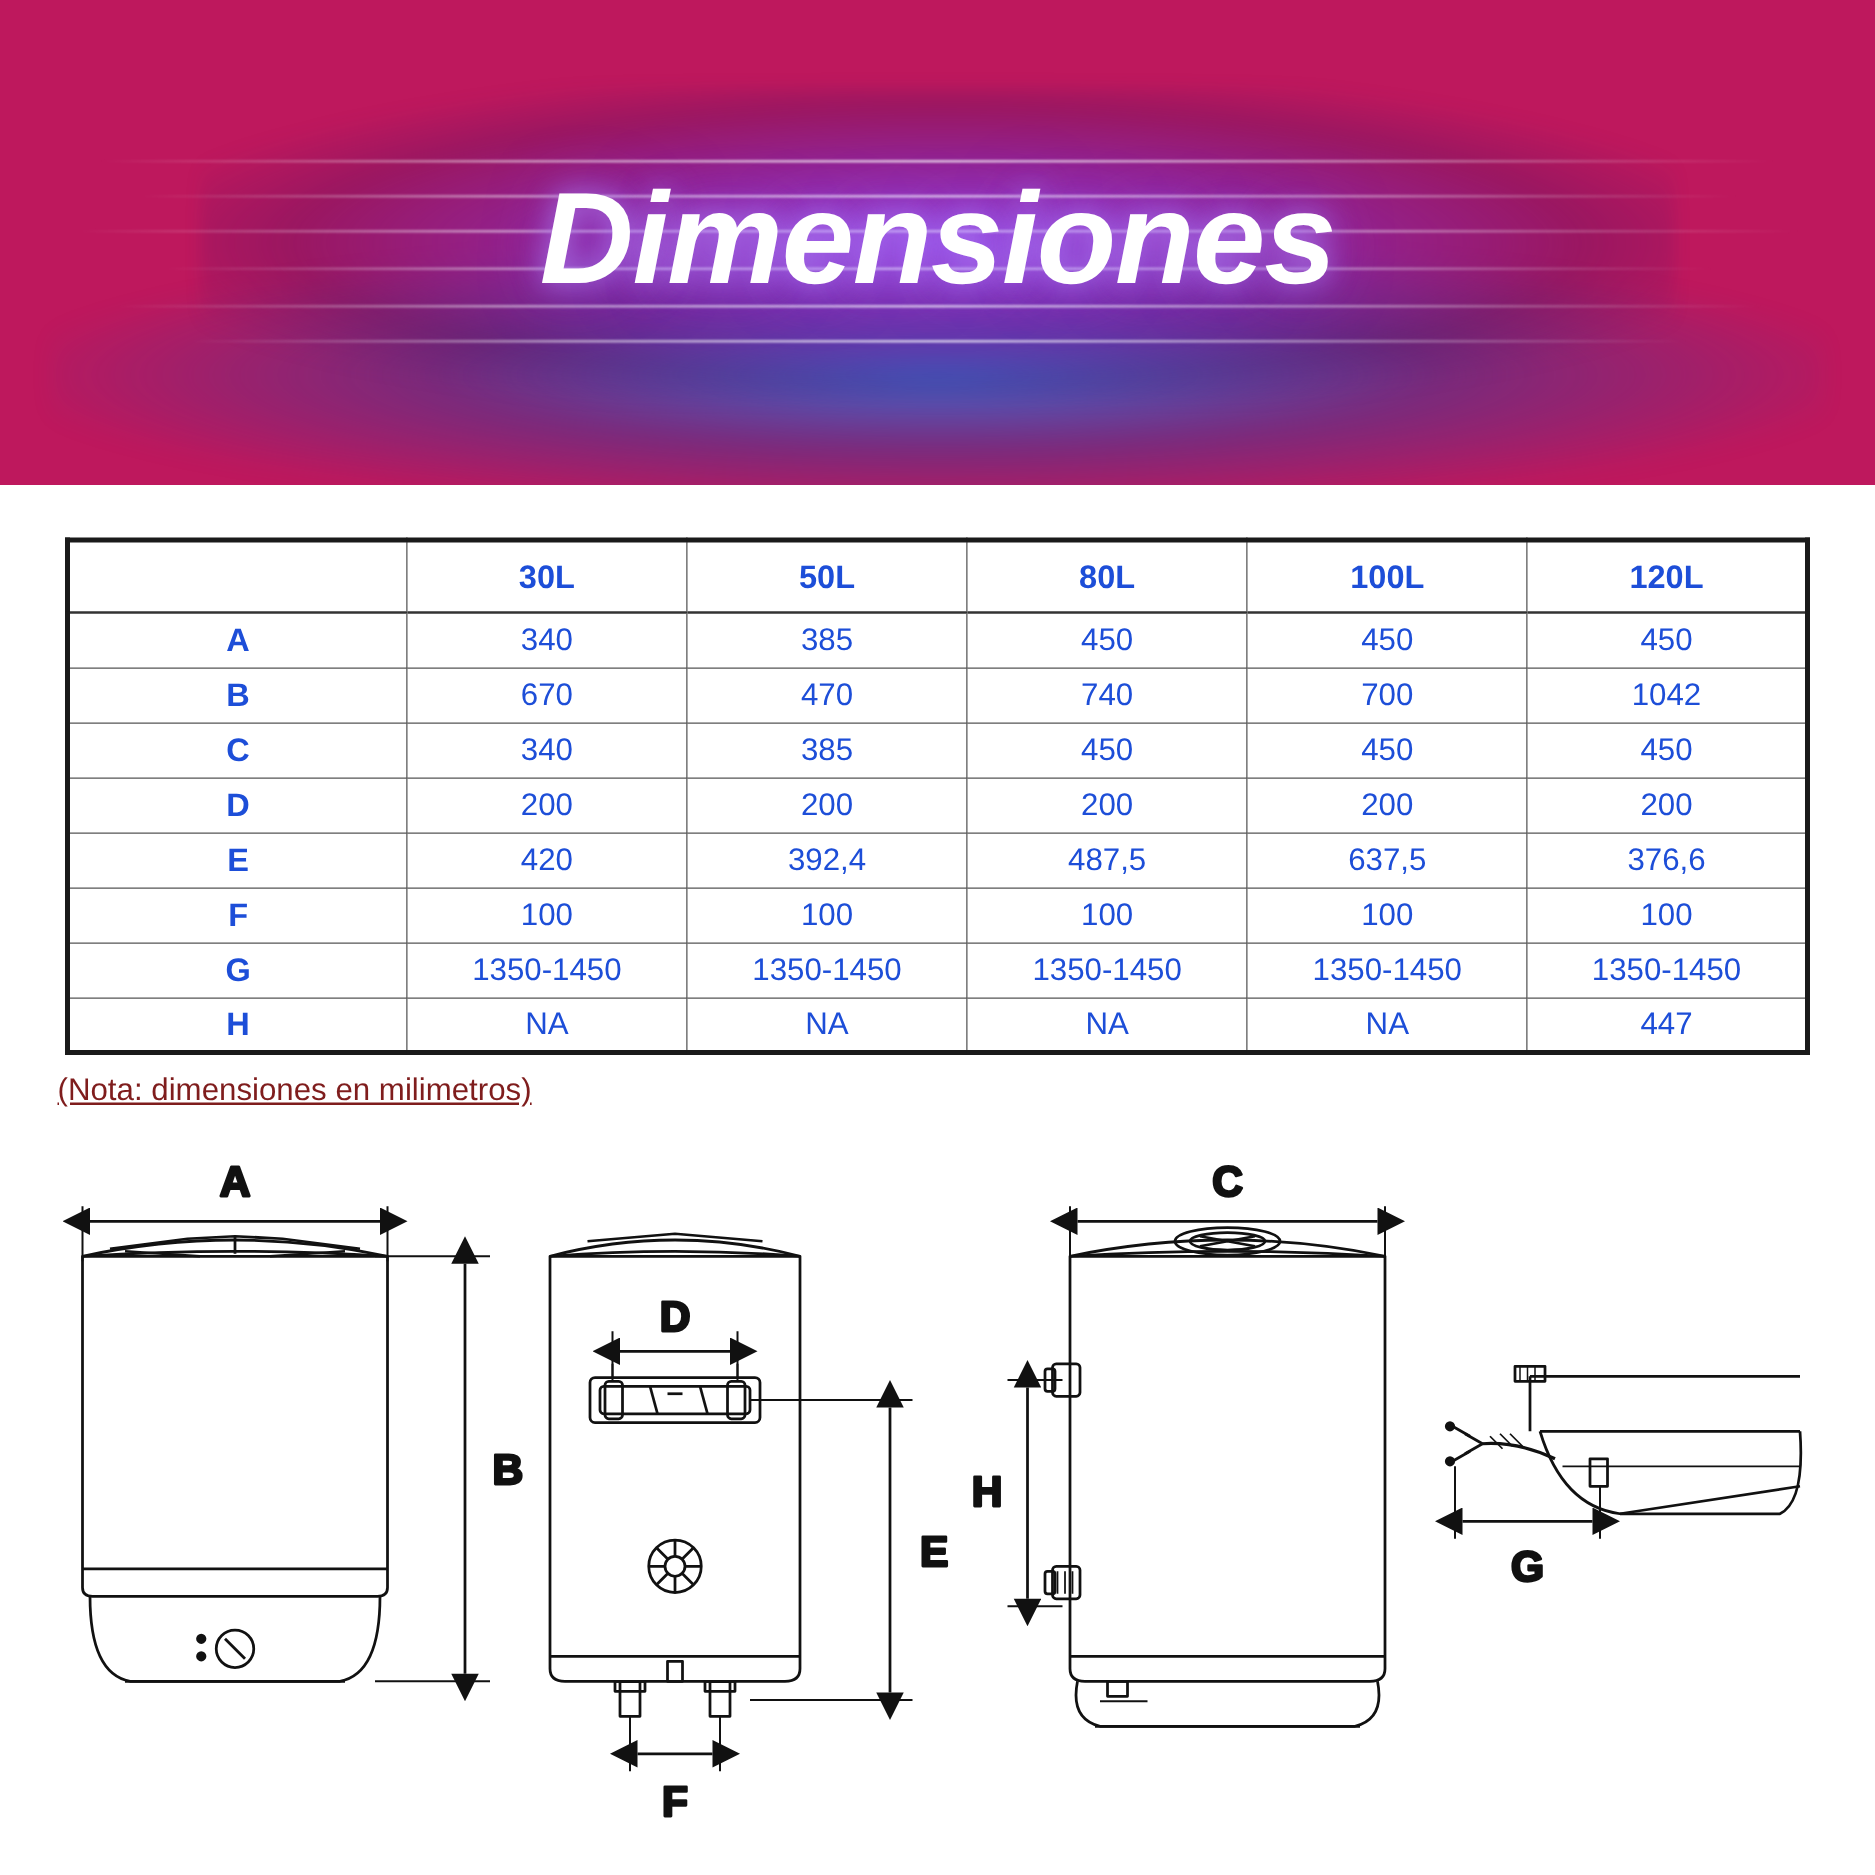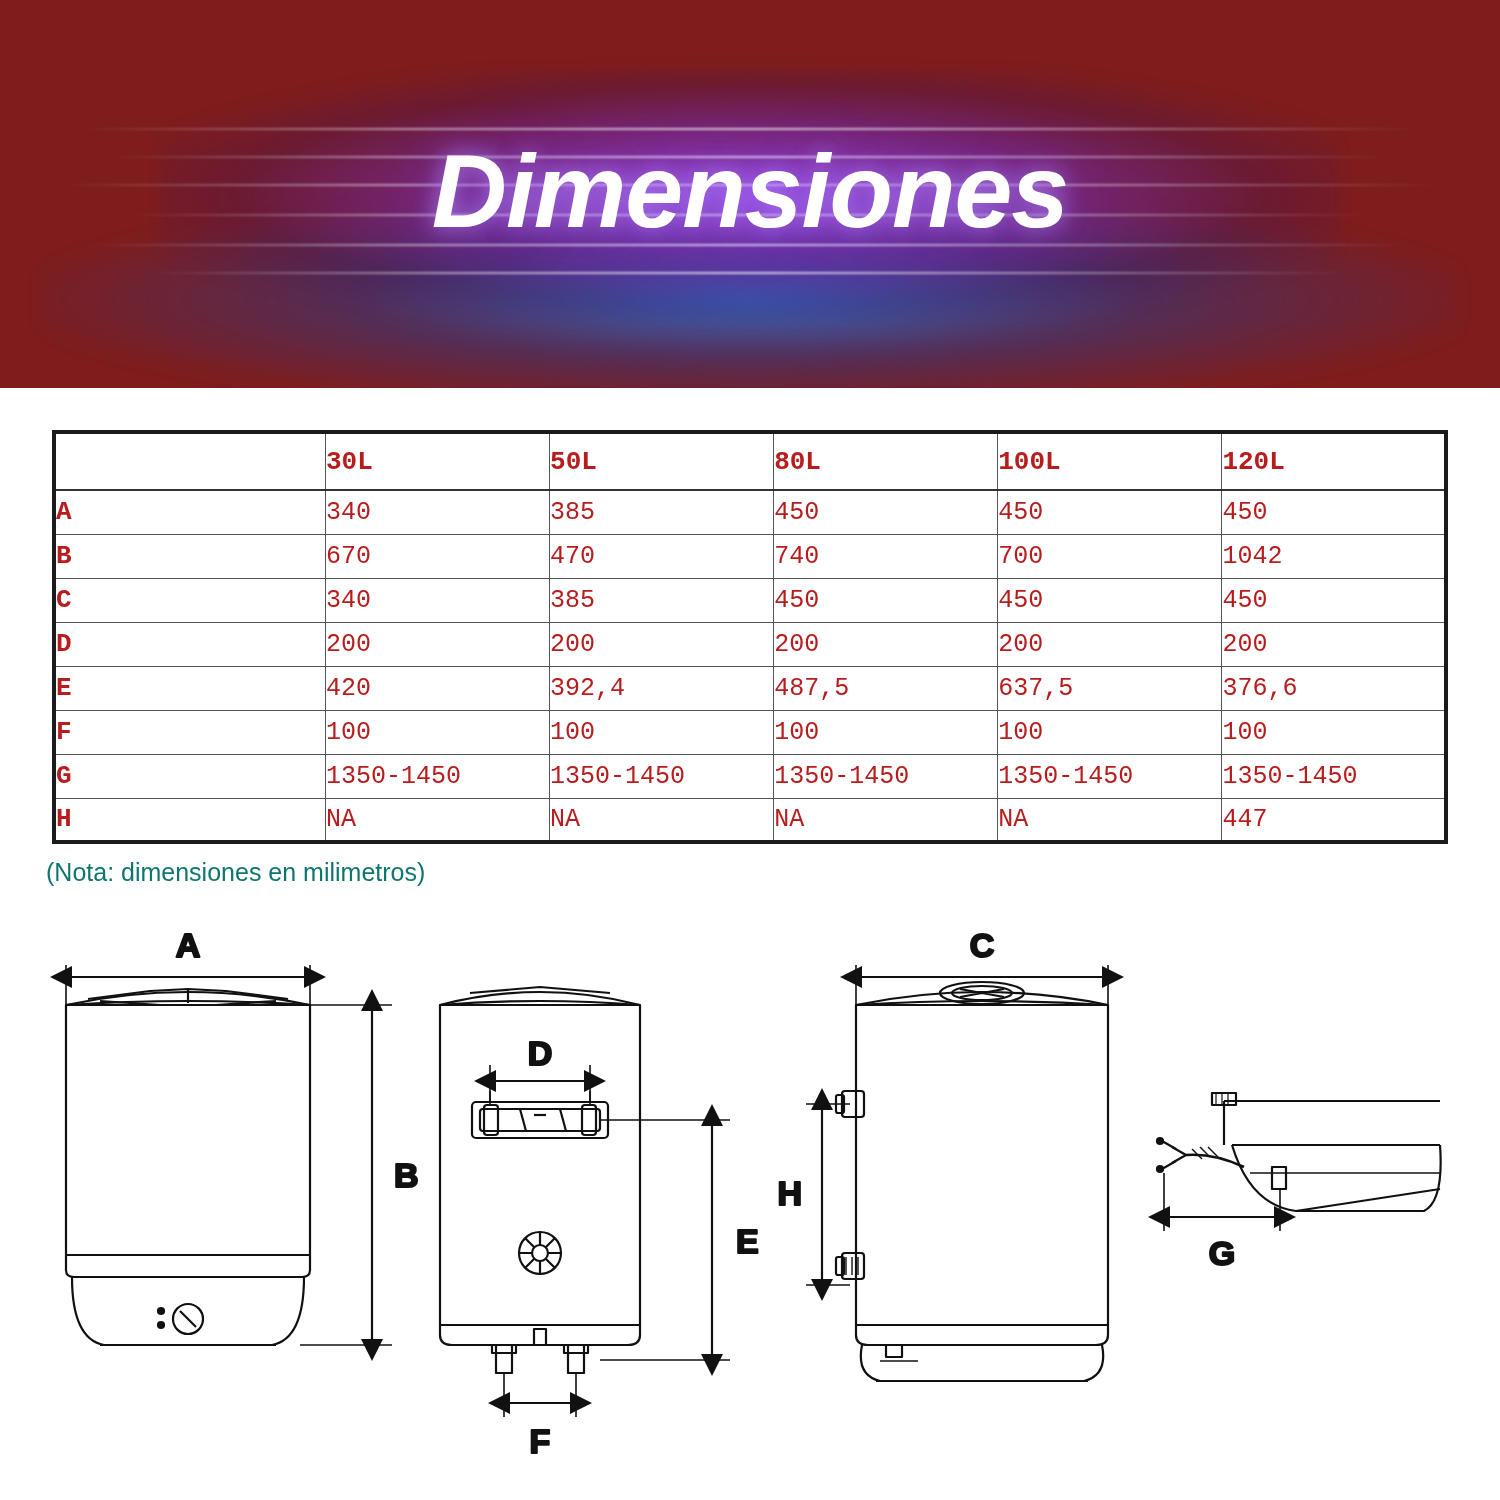--- a/index.html
+++ b/index.html
@@ -11,21 +11,21 @@
     font-family: "Liberation Sans", sans-serif;
     overflow: hidden;
     position: relative;
   }
 
   
   .banner {
     position: relative;
     width: 1500px;
     height: 388px;
-    background: #7f1d1d;
+    background: #be185d;
     overflow: hidden;
   }
   .banner-glow-purple {
     position: absolute;
     left: 50%;
     top: 195px;
     transform: translate(-50%, -50%);
     width: 1180px;
     height: 250px;
     background: radial-gradient(ellipse at center, rgba(150,70,230,0.95) 0%, rgba(110,45,190,0.55) 38%, rgba(50,20,110,0.25) 62%, rgba(0,0,0,0) 80%);
@@ -74,45 +74,45 @@
     width: 1396px;
   }
   table.dims {
     border-collapse: collapse;
     width: 100%;
     border: 4px solid #1a1a1a;
     table-layout: fixed;
   }
   table.dims th, table.dims td {
     border: 1px solid #555;
-    text-align: left;
+    text-align: center;
     font-size: 25px;
-    color: #b91c1c;
+    color: #1d4ed8;
     height: 44px;
     padding: 0;
-    font-family: Liberation Mono, monospace;
   }
   table.dims th.corner { border-top: none; border-left: none; }
   table.dims thead th {
     font-weight: bold;
     font-size: 26px;
     height: 58px;
     border-bottom: 2px solid #333;
   }
   table.dims tbody th {
     font-weight: bold;
     font-size: 26px;
   }
   table.dims col.first { width: 19.5%; }
   .note {
     position: absolute;
     left: 46px;
     top: 858px;
     font-size: 25px;
-    color: #0f766e;
+    color: #7f1d1d;
+    text-decoration: underline;
   }
 
   
   .diagrams {
     position: absolute;
     left: 0;
     top: 905px;
     width: 1500px;
     height: 595px;
   }

